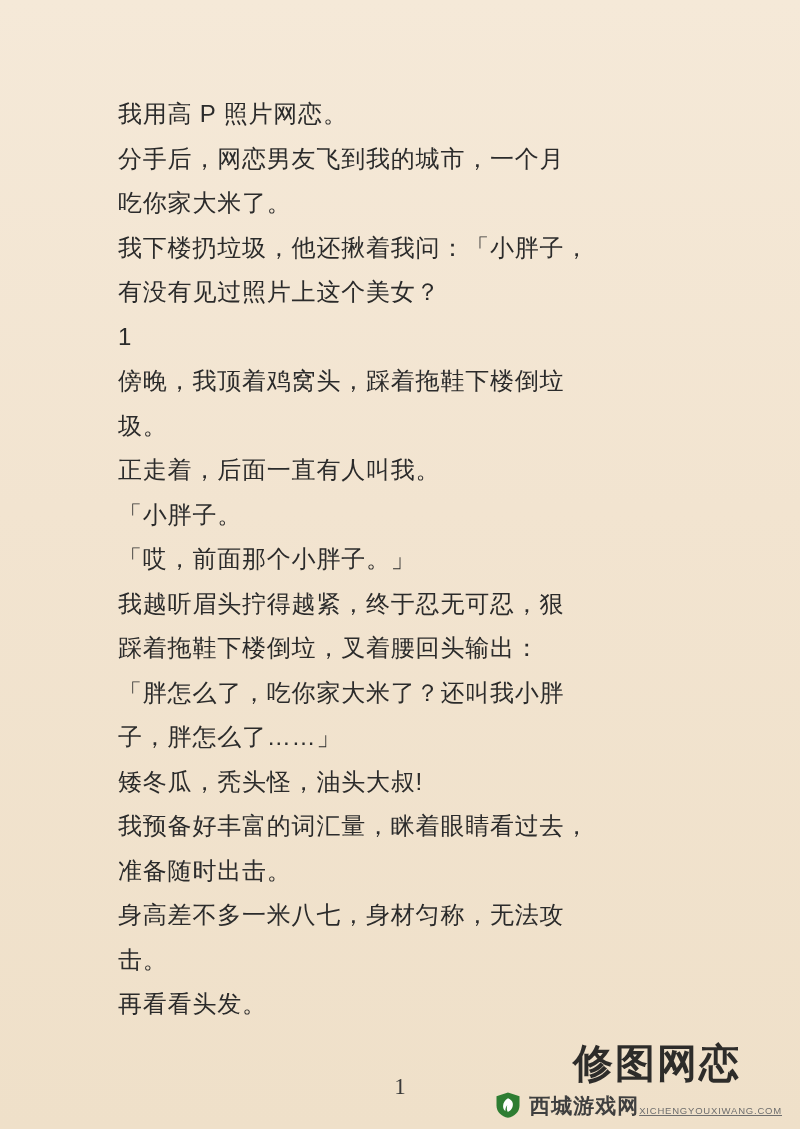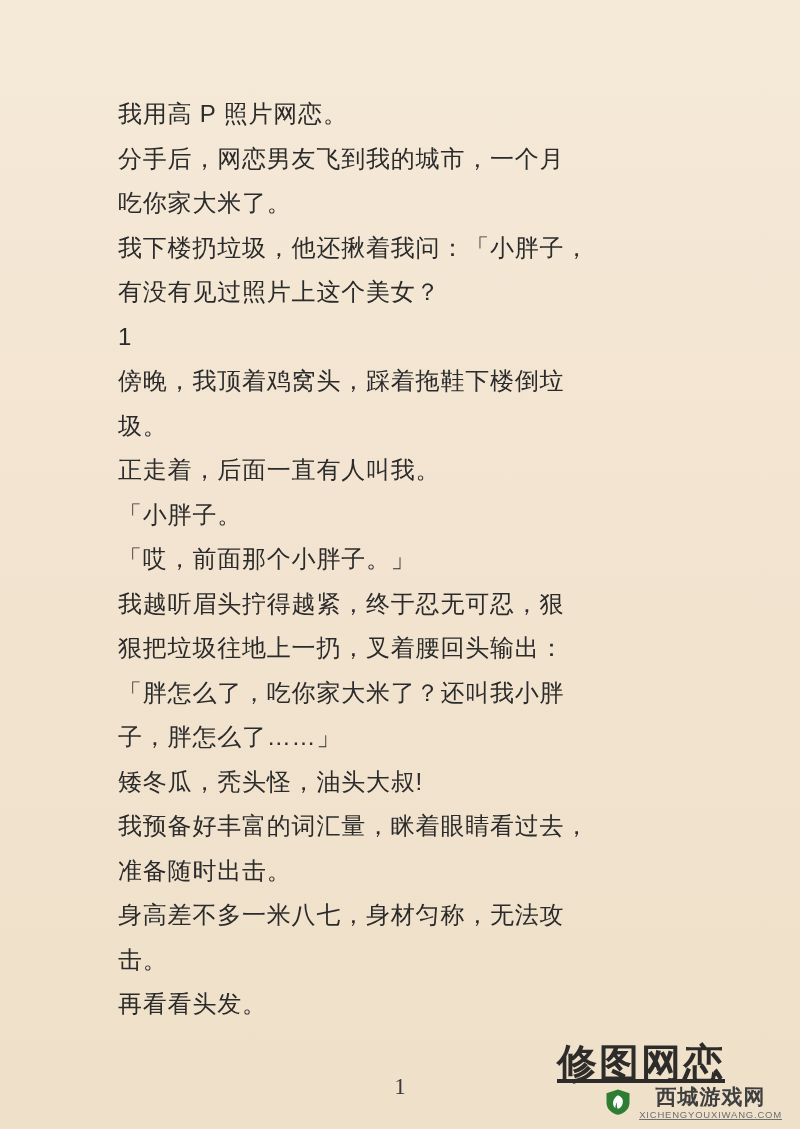--- a/index.html
+++ b/index.html
@@ -42,49 +42,48 @@
     left: 0;
     right: 0;
     top: 1074px;
     text-align: center;
     font-size: 23px;
     color: #3a3a3a;
     font-family: "Liberation Serif", serif;
   }
   .watermark-title {
     position: absolute;
-    right: 75px;
+    right: 59px;
     top: 1036px;
     font-size: 40px;
     font-weight: bold;
     color: #1d1d1d;
     letter-spacing: 2px;
     font-family: "Liberation Sans", sans-serif;
     opacity: 0.92;
-    text-decoration: underline;
   }
   .watermark-brand {
     position: absolute;
     right: 18px;
     bottom: 10px;
     display: flex;
     align-items: center;
     gap: 7px;
   }
   .brand-logo {
     width: 28px;
     height: 28px;
     position: relative;
     flex: none;
   }
   .brand-logo svg { display: block; }
   .brand-text-wrap {
     display: flex;
-    flex-direction: column;
-    align-items: center;
+    flex-direction: row;
+    align-items: flex-end;
     line-height: 1;
   }
   .brand-name {
     font-size: 21px;
     font-weight: bold;
     color: #3f3f3f;
     letter-spacing: 1px;
   }
   .brand-url {
     font-size: 9.5px;
@@ -106,21 +105,21 @@
   <div class="line">吃你家大米了。</div>
   <div class="line">我下楼扔垃圾，他还揪着我问：「小胖子，</div>
   <div class="line">有没有见过照片上这个美女？</div>
   <div class="line num">1</div>
   <div class="line">傍晚，我顶着鸡窝头，踩着拖鞋下楼倒垃</div>
   <div class="line">圾。</div>
   <div class="line">正走着，后面一直有人叫我。</div>
   <div class="line">「小胖子。</div>
   <div class="line">「哎，前面那个小胖子。」</div>
   <div class="line">我越听眉头拧得越紧，终于忍无可忍，狠</div>
-  <div class="line">狠把垃圾往地上一扔，叉着腰回头输出：</div>
+  <div class="line">踩着拖鞋下楼倒垃，叉着腰回头输出：</div>
   <div class="line">「胖怎么了，吃你家大米了？还叫我小胖</div>
   <div class="line">子，胖怎么了……」</div>
   <div class="line">矮冬瓜，秃头怪，油头大叔!</div>
   <div class="line">我预备好丰富的词汇量，眯着眼睛看过去，</div>
   <div class="line">准备随时出击。</div>
   <div class="line">身高差不多一米八七，身材匀称，无法攻</div>
   <div class="line">击。</div>
   <div class="line">再看看头发。</div>
 </div>
 

